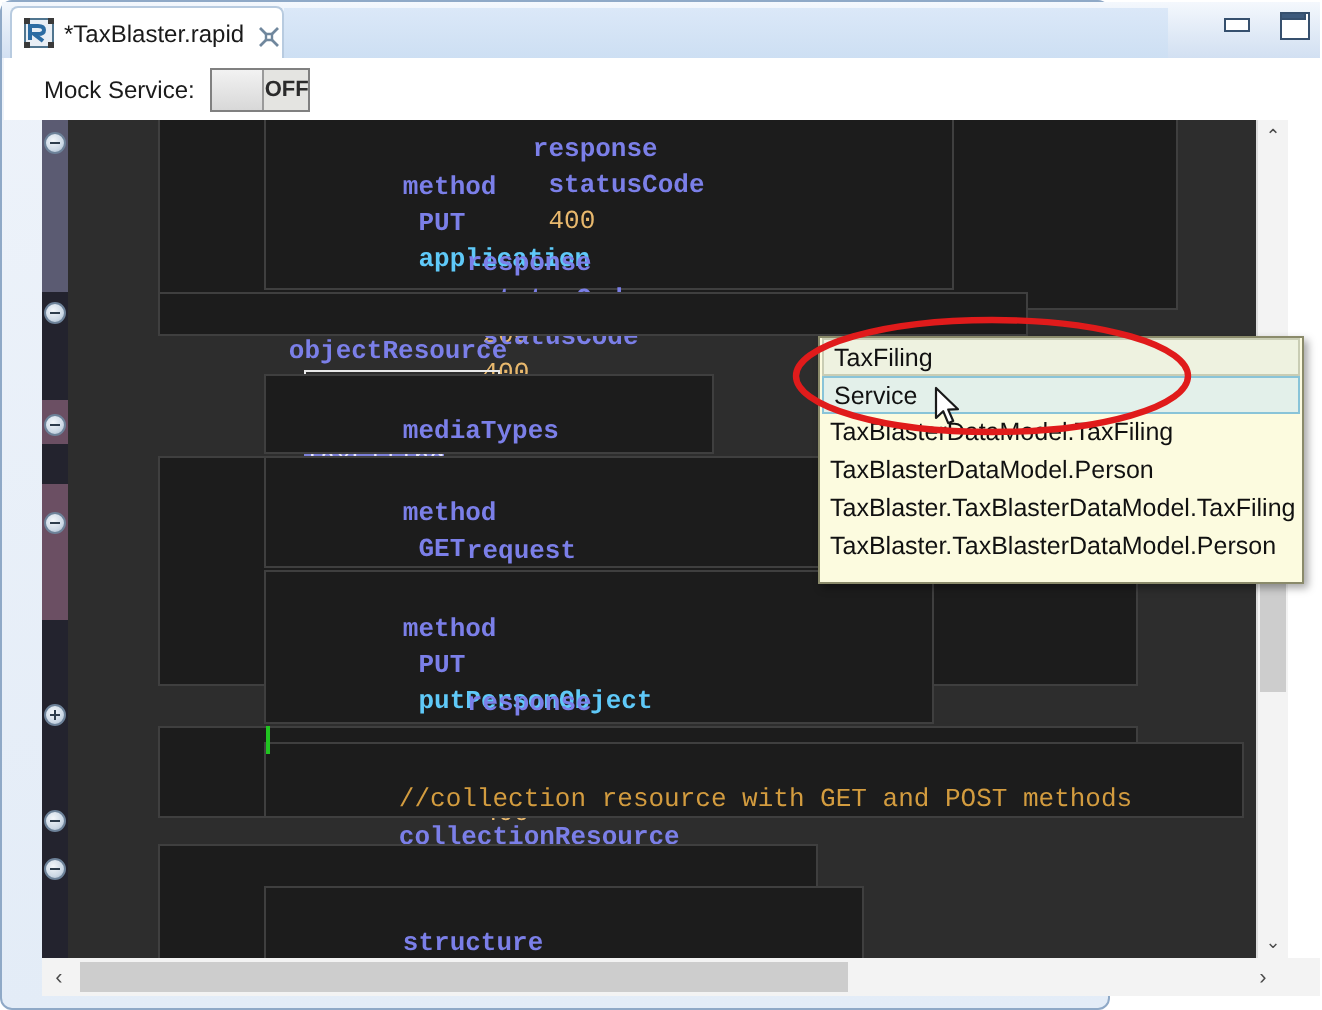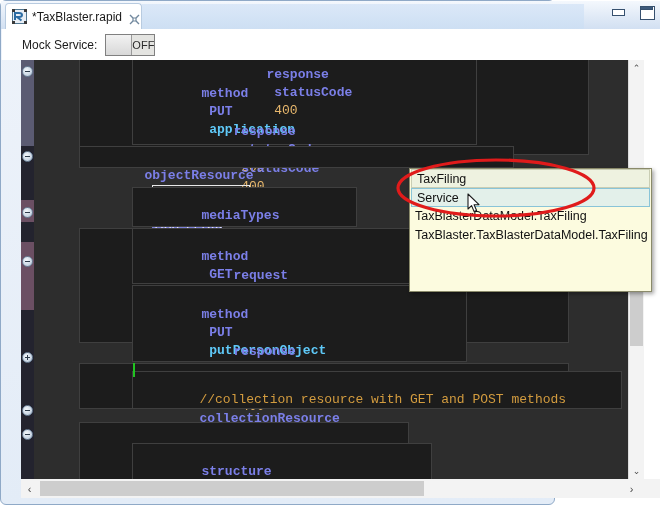--- a/index.html
+++ b/index.html
@@ -61,21 +61,21 @@
   .toggle{
     margin-left:8px;width:50px;height:22px;display:flex;
     border:1px solid #808080;box-sizing:border-box;
   }
   .toggle .knob{
     width:26px;background:linear-gradient(to bottom,#f2f2f2,#d8d8d8);
     border-right:1px solid #9a9a9a;
   }
   .toggle .state{
     flex:1;display:flex;align-items:center;justify-content:center;
-    background:#e4e4e1;font-size:11px;font-weight:normal;color:#2b2b2b;
+    background:#e4e4e1;font-size:11px;font-weight:bold;color:#2b2b2b;
   }
 
   
   .editor-frame{
     position:absolute;left:20px;top:59px;width:622px;height:419px;
     background:#1b1b22;
     box-sizing:border-box;
     overflow:hidden;
   }
   .gutter{
@@ -346,21 +346,23 @@
         
       </div>
 
     </div>
   </div>
 
   <div class="popup">
     <div class="popup-item hl-a">TaxFiling</div>
     <div class="popup-item hl-b">Service</div>
     <div class="popup-item">TaxBlasterDataModel.TaxFiling</div>
+    <div class="popup-item">TaxBlasterDataModel.Person</div>
     <div class="popup-item">TaxBlaster.TaxBlasterDataModel.TaxFiling</div>
+    <div class="popup-item">TaxBlaster.TaxBlasterDataModel.Person</div>
   </div>
 
   <div class="annot">
     <svg width="206" height="66" viewBox="0 0 206 66">
       <ellipse cx="103" cy="33" rx="98" ry="28" fill="none" stroke="#e01b1b" stroke-width="3.2"></ellipse>
     </svg>
   </div>
 
   <div class="cursor">
     <svg width="14" height="21" viewBox="0 0 14 21">

